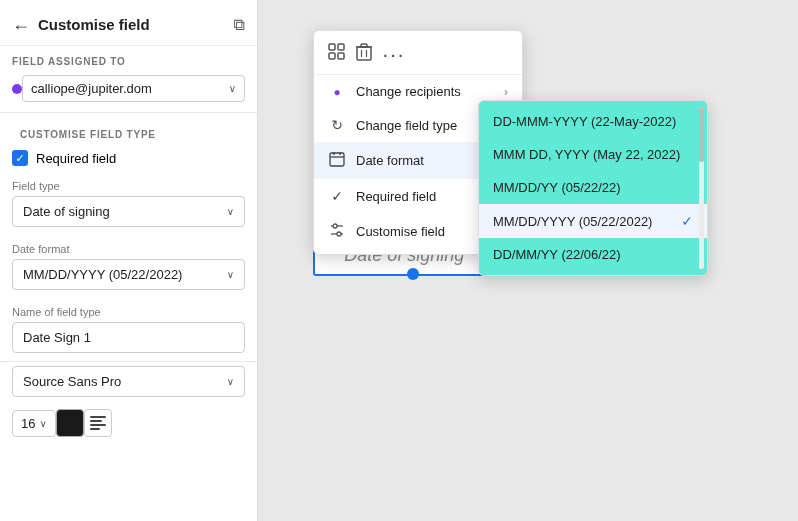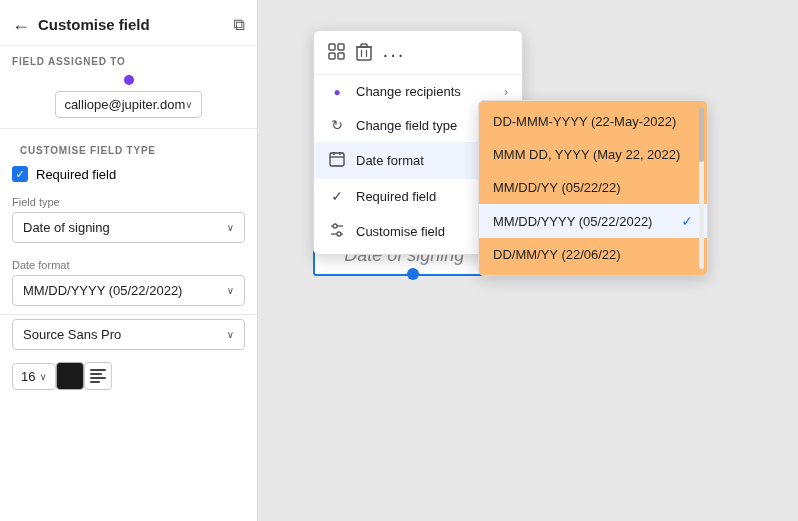--- a/index.html
+++ b/index.html
@@ -60,22 +60,20 @@
       color: #777;
       letter-spacing: 0.8px;
       padding: 10px 6px 4px 12px;
       text-transform: uppercase;
     }
 
     .assigned-row {
       display: flex;
       align-items: center;
       padding: 4px 12px 10px 12px;
-      gap: 6px;
-      flex-direction: column;
     }
 
     .purple-dot {
       width: 10px;
       height: 10px;
       border-radius: 50%;
       background: #7c3aed;
       flex-shrink: 0;
     }
 
@@ -274,21 +272,21 @@
     .menu-arrow {
       font-size: 12px;
       color: #888;
     }
 
     
     .date-submenu {
       position: absolute;
       top: 100px;
       left: 220px;
-      background: #fdba74;
+      background: #5eead4;
       border: 1px solid #ddd;
       border-radius: 6px;
       box-shadow: 0 4px 16px rgba(0,0,0,0.18);
       width: 230px;
       z-index: 20;
       padding: 4px 0;
     }
 
     .submenu-item {
       display: flex;
@@ -385,20 +383,24 @@
   </div>
 
   <div class="field-group">
     <div class="field-group-label">Date format</div>
     <div class="field-select-box">
       <span>MM/DD/YYYY (05/22/2022)</span>
       <span class="chevron-down">∨</span>
     </div>
   </div>
 
+  <div class="field-group">
+    <div class="field-group-label">Name of field type</div>
+    <input class="name-field-input" type="text" value="Date Sign 1" style="">
+  </div>
 
   <div class="divider"></div>
 
 
   <div class="font-select-row">
     <div class="field-select-box">
       <span>Source Sans Pro</span>
       <span class="chevron-down">∨</span>
     </div>
   </div>

